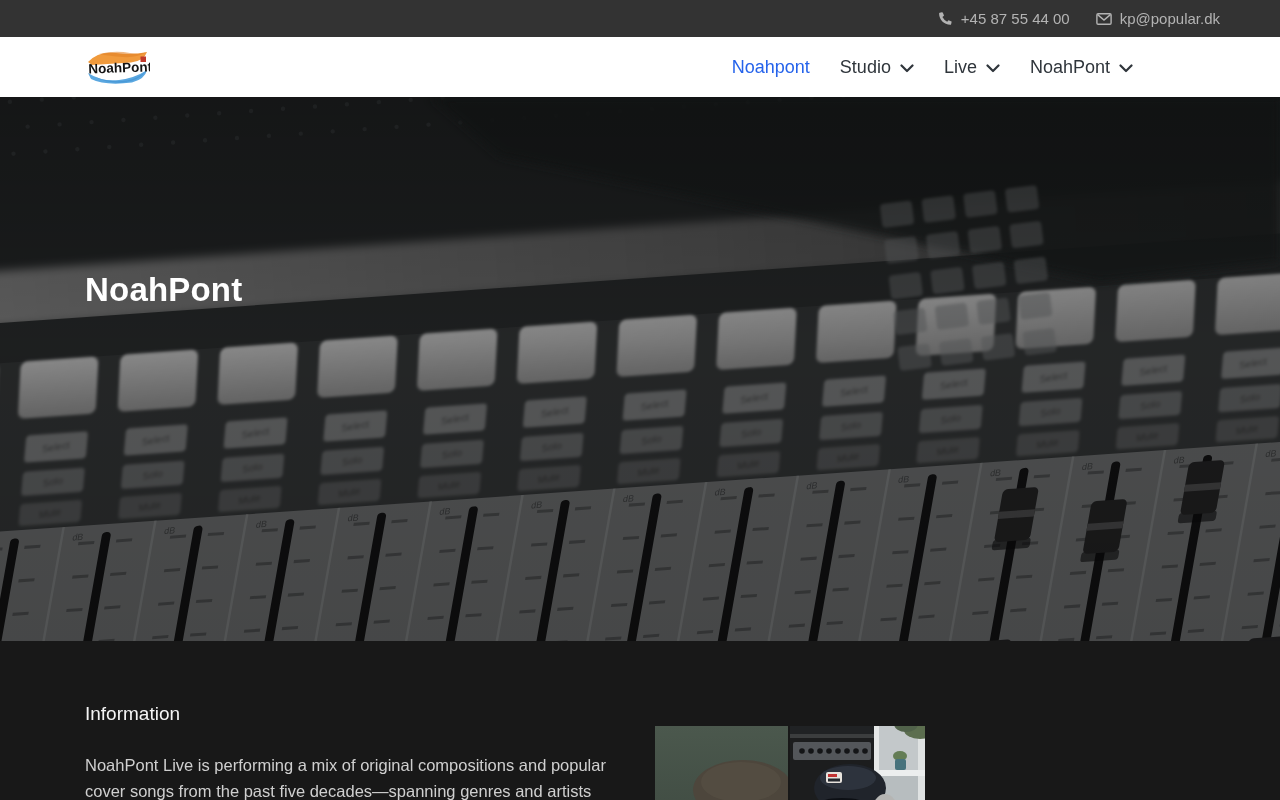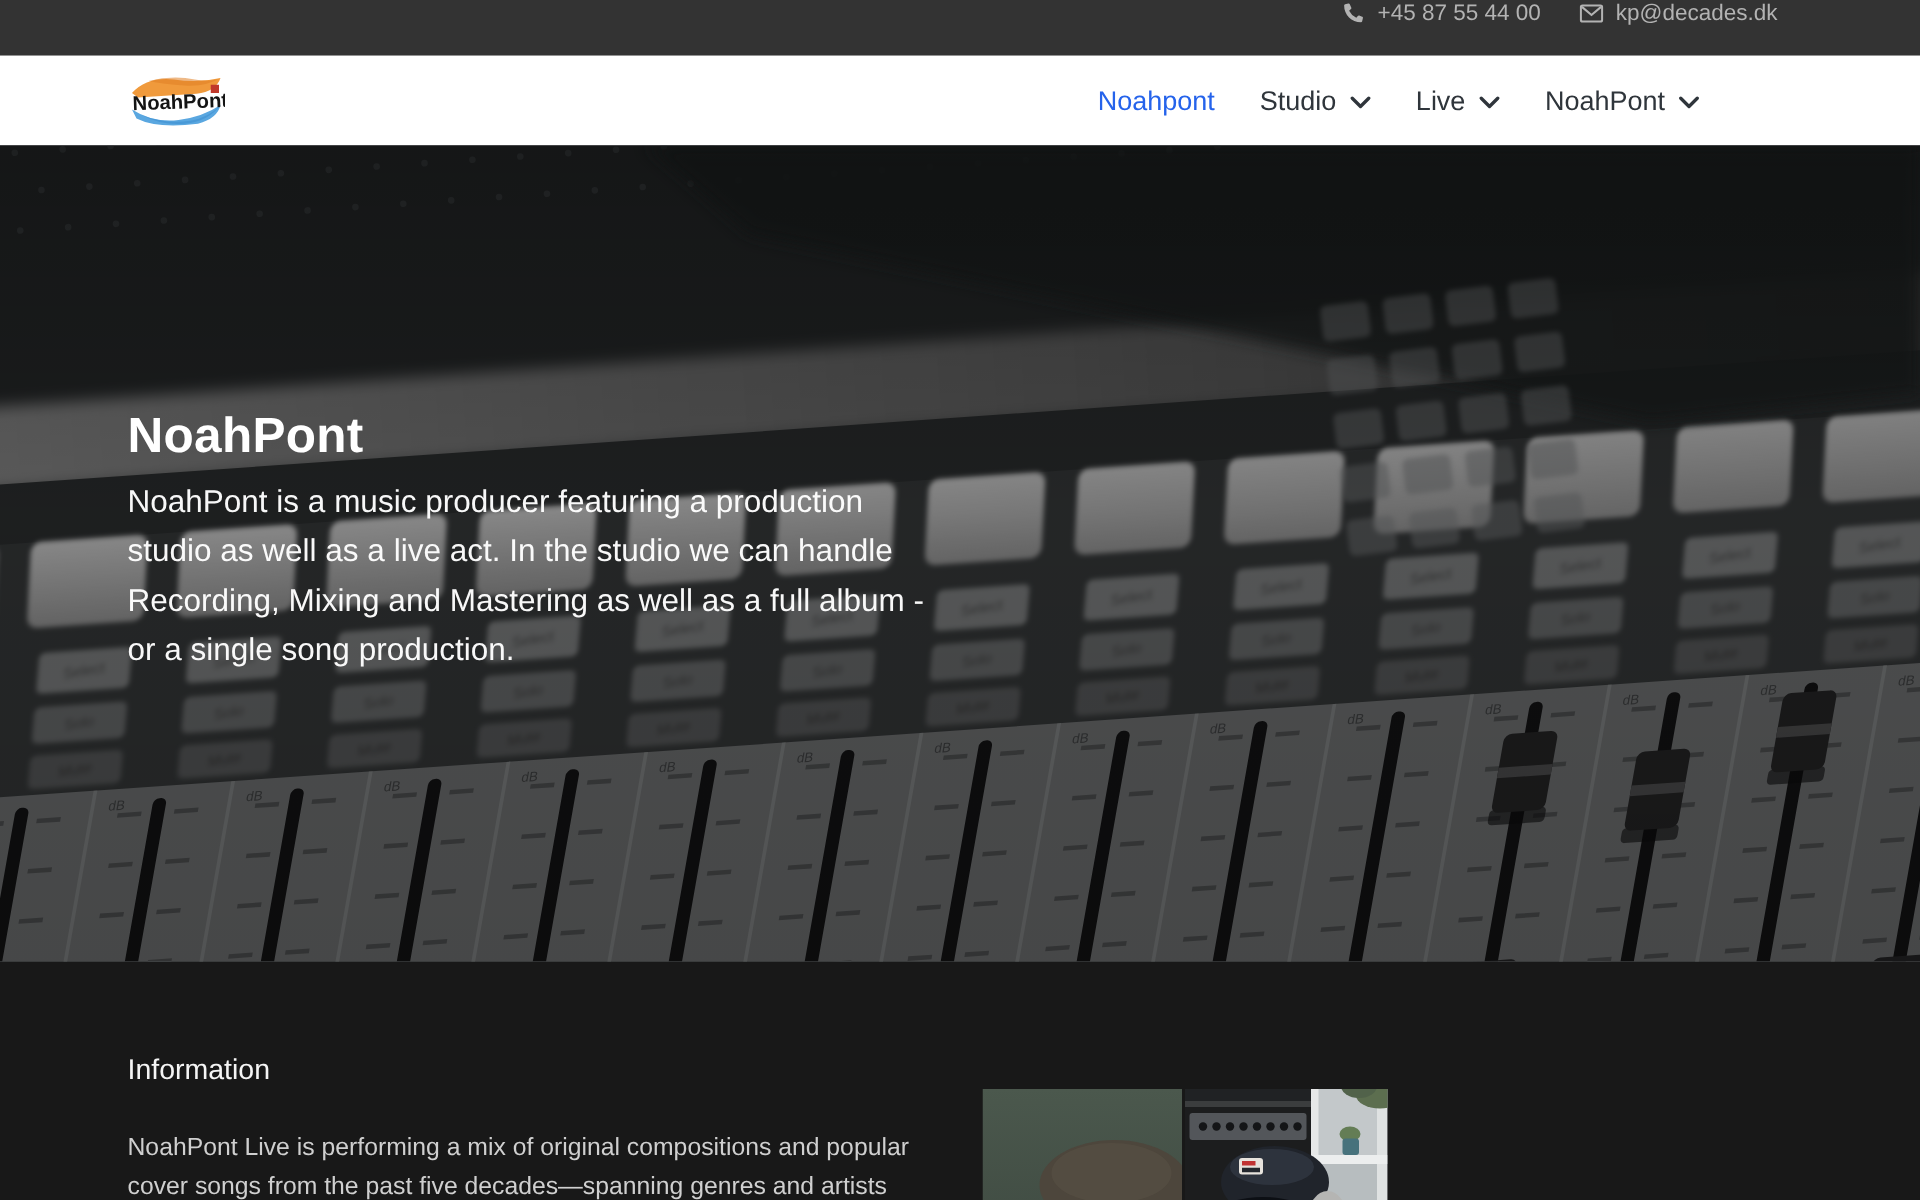--- a/index.html
+++ b/index.html
@@ -6,22 +6,22 @@
   html,body { margin:0; padding:0; }
   body {
     width:1280px; height:800px; overflow:hidden;
     font-family:"Liberation Sans", sans-serif;
     background:var(--footer-bg, #181818);
   }
 
   
   .topbar {
     height:37px; background:var(--topbar-bg,#333333);
-    display:flex; align-items:flex-start; justify-content:flex-end;
-    padding-right:95px; gap:26px;
+    display:flex; align-items:center; justify-content:flex-end;
+    padding-right:60px; gap:26px;
   }
   .topbar a {
     display:flex; align-items:center; gap:8px;
     color:var(--topbar-text,#b3b3b3); text-decoration:none;
     font-size:15px;
   }
   .topbar svg { display:block; }
 
   
   .navbar {
@@ -78,21 +78,21 @@
     <svg width="15" height="15" viewBox="0 0 16 16">
       <path fill="currentColor" d="M14.4 11.1l-2.5-1.1a.9.9 0 0 0-1 .25l-1.1 1.33A11.6 11.6 0 0 1 4.7 6.5l1.33-1.1a.9.9 0 0 0 .25-1L5.18 1.9a.9.9 0 0 0-1.03-.52l-2.3.53a.9.9 0 0 0-.7.88c0 6.6 5.36 11.96 11.96 11.96a.9.9 0 0 0 .88-.7l.53-2.3a.9.9 0 0 0-.52-1.03z"></path>
     </svg>
     <span>+45 87 55 44 00</span>
   </a>
   <a href="#">
     <svg width="16" height="14" viewBox="0 0 16 14">
       <rect x="0.9" y="1.7" width="14.2" height="10.6" rx="1.2" fill="none" stroke="currentColor" stroke-width="1.4"></rect>
       <path d="M1.6 2.6 L8 8 L14.4 2.6" fill="none" stroke="currentColor" stroke-width="1.4"></path>
     </svg>
-    <span>kp@decades.dk</span>
+    <span>kp@popular.dk</span>
   </a>
 </div>
 
 <header class="navbar">
   <a href="#" class="logo">
     <svg width="65" height="36" viewBox="0 0 65 36">
       <path d="M3 13 Q13 2 31 4 Q47 6.5 62 3 Q59 12 46 13.5 L7 16 Z" fill="#f09a3c"></path>
       <path d="M14 5 Q30 1 45 4 Q56 6 62 3 Q52 9 38 8 Q24 7 14 5 Z" fill="#e07f25" opacity=".55"></path>
       <path d="M3 24 Q17 33 34 31 Q50 29 62 21 Q60 30 47 33.5 Q20 37 6 30 Z" fill="#5aa7e0"></path>
       <path d="M10 28 Q26 34 42 31.5 Q54 29.5 62 21 Q54 32 38 33.5 Q22 34.5 10 28 Z" fill="#3e8fd0" opacity=".6"></path>
@@ -1207,21 +1207,20 @@
           <rect x="888" y="240" width="32" height="24" rx="4" fill="#8a8d8f"></rect>
           <rect x="930" y="240" width="32" height="24" rx="4" fill="#8a8d8f"></rect>
           <rect x="972" y="240" width="32" height="24" rx="4" fill="#8a8d8f"></rect>
           <rect x="1014" y="240" width="32" height="24" rx="4" fill="#8a8d8f"></rect>
         </g>
       </g>
     <rect width="1280" height="545" fill="url(#ovl)"></rect>
   </svg>
   <div class="hero-content">
     <h1>NoahPont</h1>
-    <p>NoahPont is a music producer featuring a production studio as well as a live act. In the studio we can handle Recording, Mixing and Mastering as well as a full album - or a single song production.</p>
   </div>
 </section>
 
 <footer class="footer">
   <div class="footer-inner">
     <div class="footer-col">
       <h3>Information</h3>
       <p>NoahPont Live is performing a mix of original compositions and popular cover songs from the past five decades—spanning genres and artists from across</p>
     </div>
     <div class="footer-col">

